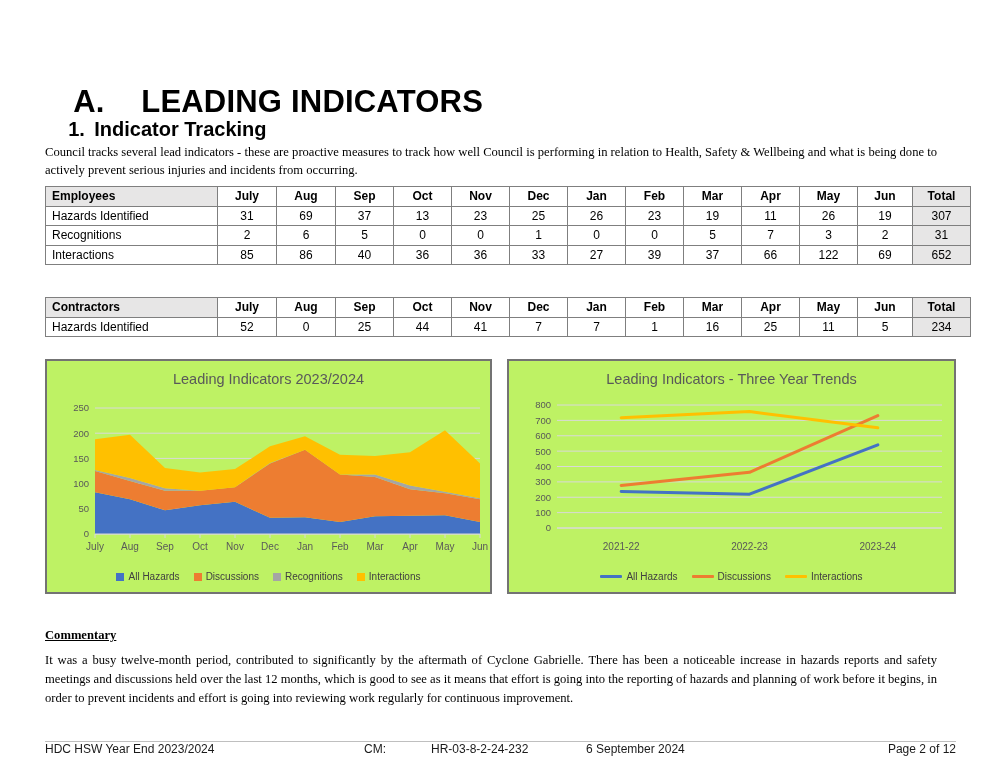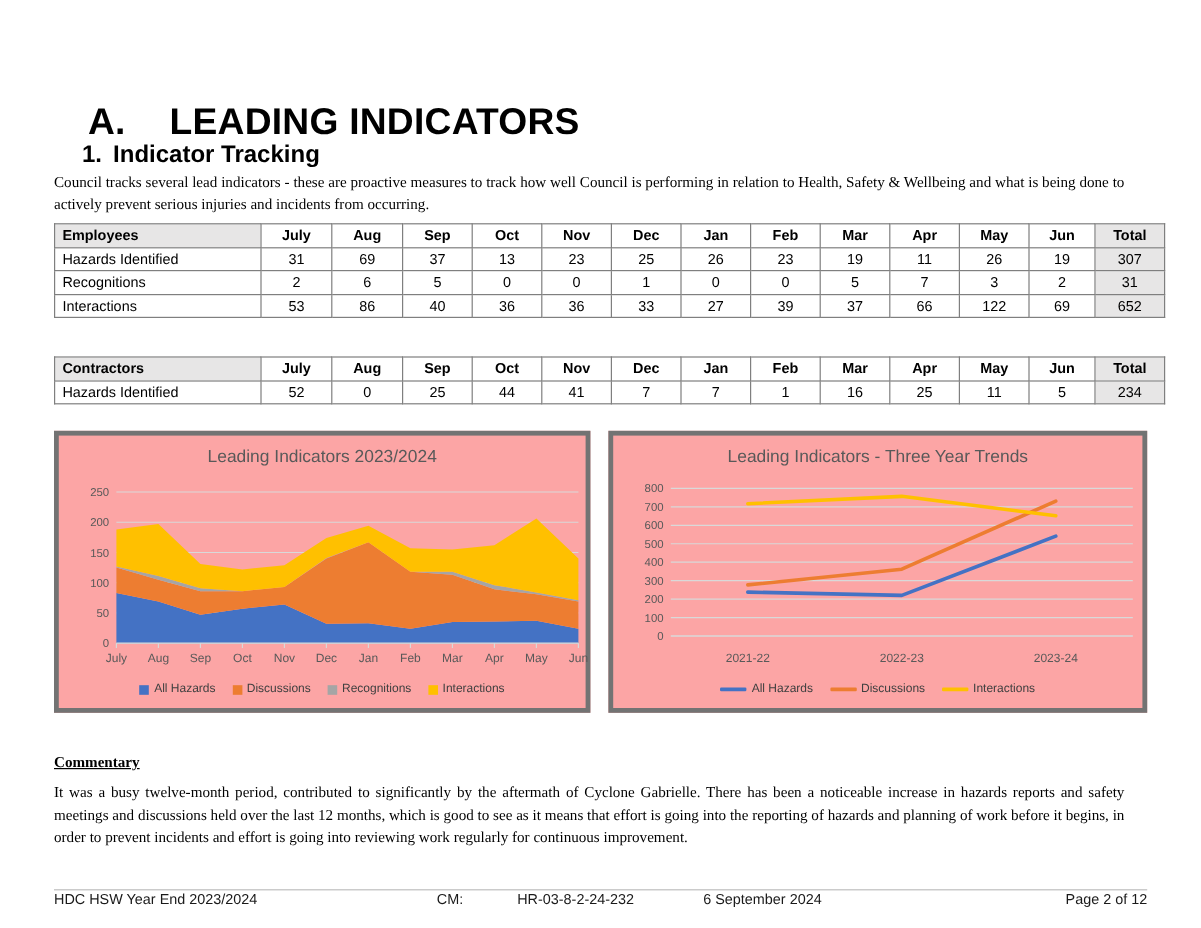--- a/index.html
+++ b/index.html
@@ -59,22 +59,22 @@
   }
   table.grid td.hdr { font-weight:bold; }
   table.grid td.shade { background:#e7e6e6; }
 
   #tbl-employees { left:45px; top:186px; width:911px; }
   #tbl-contractors { left:45px; top:297px; width:911px; }
 
   
   .chart-card {
     position:absolute;
-    border:4px solid #737373;
-    background:#fca5a5;
+    border:2px solid #737373;
+    background:#bef264;
   }
   #chart-left  { left:45px; top:359px;  width:447px; height:235px; }
   #chart-right { left:507px; top:359px; width:449px; height:235px; }
 
   .chart-title {
     position:absolute; left:0; right:0; top:10px;
     text-align:center;
     font-size:14.5px;
     color:#595959;
     font-family:"Liberation Sans", sans-serif;
@@ -191,21 +191,21 @@
           <td>0</td>
           <td>0</td>
           <td>5</td>
           <td>7</td>
           <td>3</td>
           <td>2</td>
           <td class="shade">31</td>
         </tr>
         <tr>
           <td class="rowhead">Interactions</td>
-          <td>53</td>
+          <td>85</td>
           <td>86</td>
           <td>40</td>
           <td>36</td>
           <td>36</td>
           <td>33</td>
           <td>27</td>
           <td>39</td>
           <td>37</td>
           <td>66</td>
           <td>122</td>

